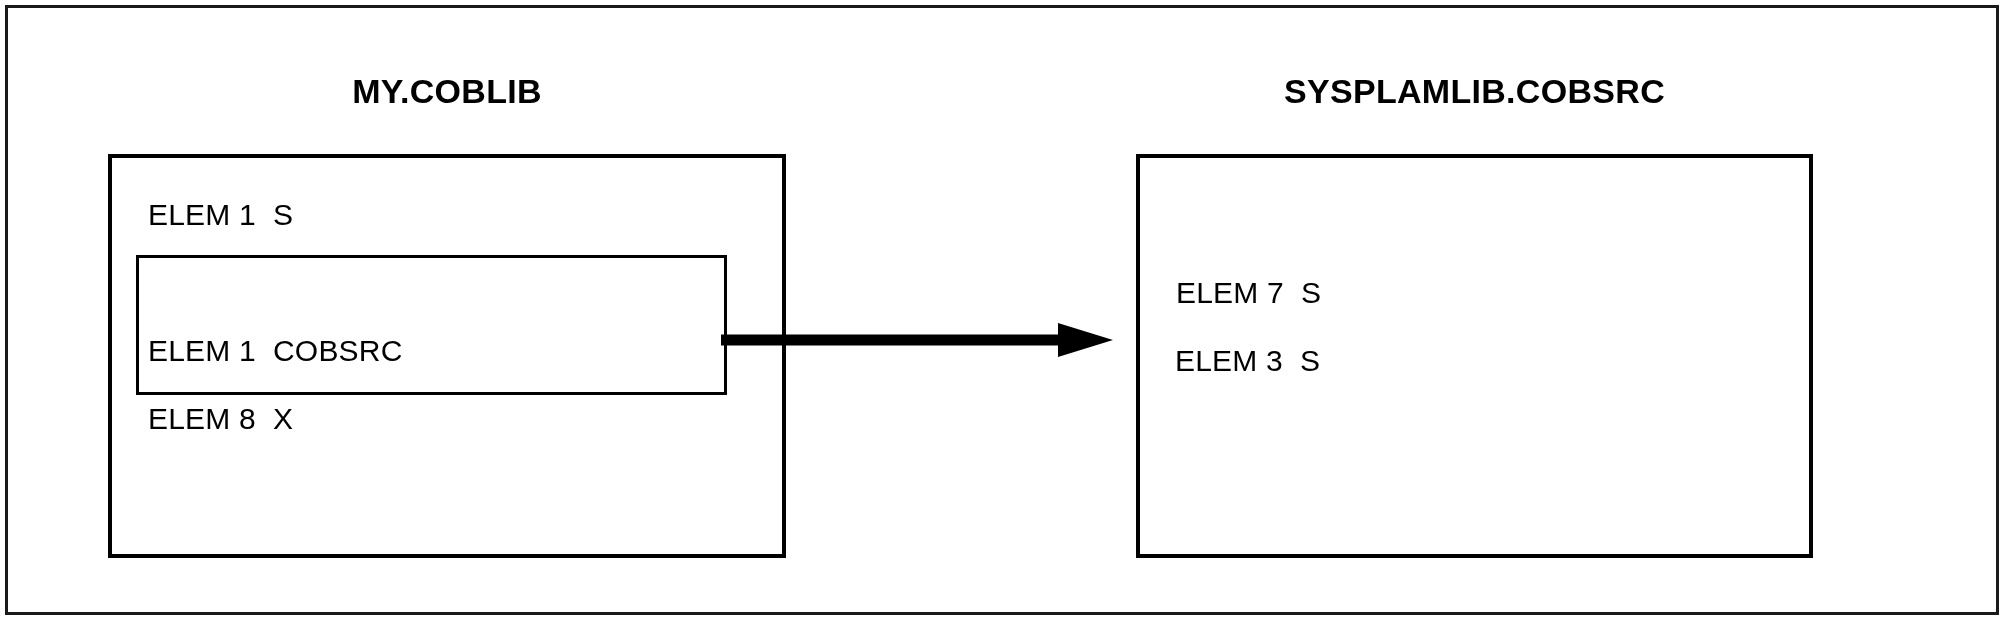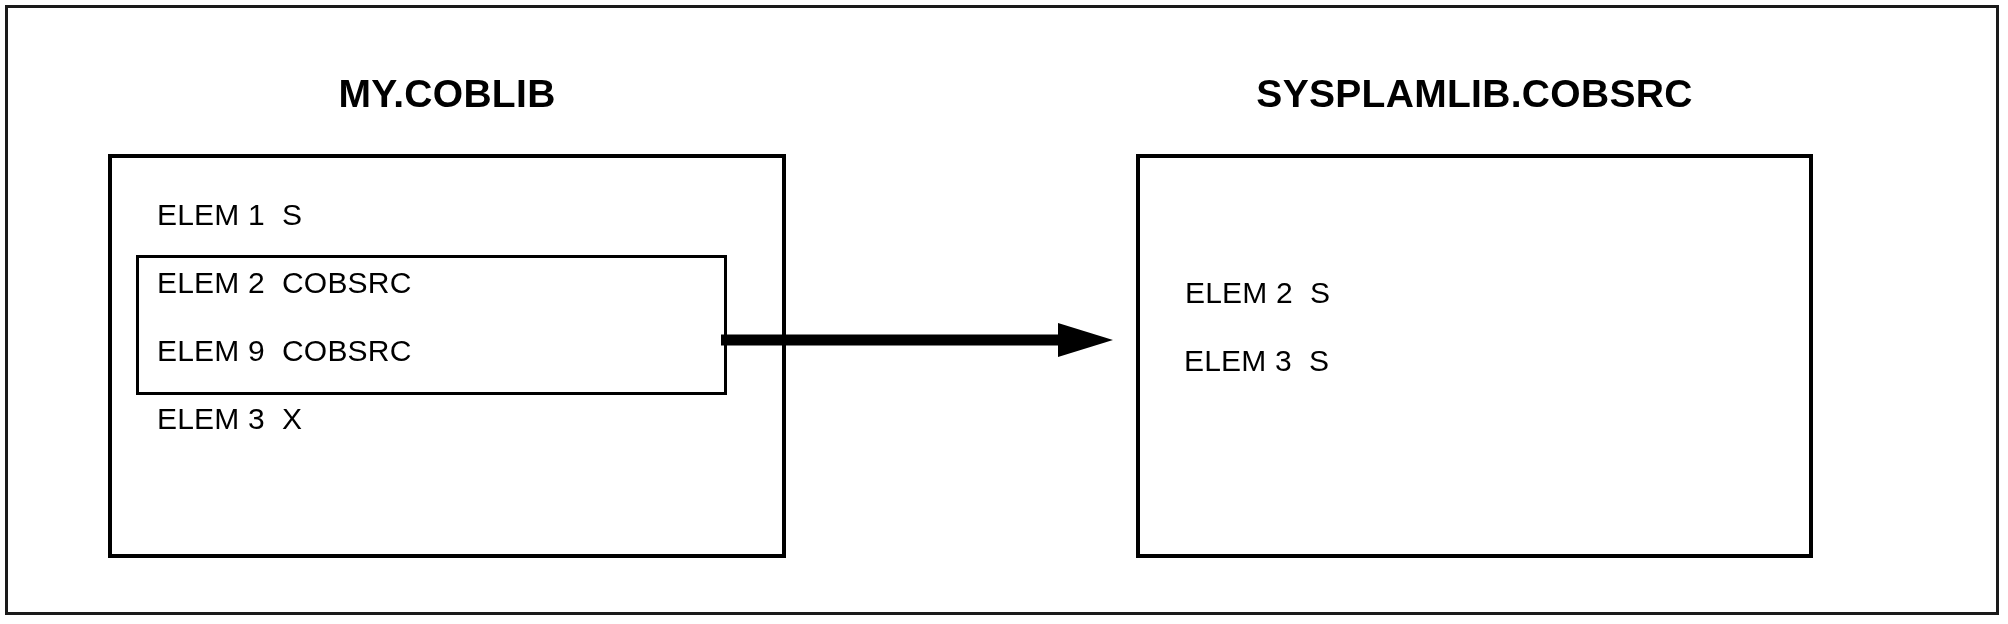--- a/index.html
+++ b/index.html
@@ -22,21 +22,21 @@
     top: 5px;
     width: 1994px;
     height: 610px;
     border: 3px solid #1a1a1a;
     box-sizing: border-box;
     background: #ffffff;
   }
   
   .lib-title {
     position: absolute;
-    font-size: 39px;
+    font-size: 34px;
     font-weight: bold;
     color: #000000;
     letter-spacing: 0.3px;
     white-space: nowrap;
     text-align: center;
     line-height: 1;
   }
   #title-left {
     left: 100px;
     top: 66px;
@@ -78,21 +78,20 @@
     background: transparent;
   }
   
   .elem-row {
     position: absolute;
     font-size: 30px;
     color: #000000;
     white-space: pre;
     line-height: 1;
     letter-spacing: 0.2px;
-    margin-left: 9px;
   }
   
   #left-row-0 { left: 36px; top: 42px; }
   #left-row-1 { left: 36px; top: 110px; }
   #left-row-2 { left: 36px; top: 178px; }
   #left-row-3 { left: 36px; top: 246px; }
   
   #right-row-0 { left: 36px; top: 120px; }
   #right-row-1 { left: 35px; top: 188px; }
   
@@ -114,30 +113,29 @@
     <div class="lib-title" id="title-left">MY.COBLIB</div>
 
     <div class="lib-title" id="title-right">SYSPLAMLIB.COBSRC</div>
 
     <div class="lib-box" id="box-left">
 
       <div class="elem-row" id="left-row-0">ELEM 1  S</div>
 
       <div id="inner-box"></div>
 
-      <div class="elem-row" id="left-row-1">ELEM 2  COBSRC</div>
 
-      <div class="elem-row" id="left-row-2">ELEM 9  COBSRC</div>
+      <div class="elem-row" id="left-row-2">ELEM 1  COBSRC</div>
 
-      <div class="elem-row" id="left-row-3">ELEM 3  X</div>
+      <div class="elem-row" id="left-row-3">ELEM 8  X</div>
     </div>
 
     <div class="lib-box" id="box-right">
 
-      <div class="elem-row" id="right-row-0">ELEM 2  S</div>
+      <div class="elem-row" id="right-row-0">ELEM 7  S</div>
 
       <div class="elem-row" id="right-row-1">ELEM 3  S</div>
     </div>
 
     <svg id="copy-arrow" viewBox="0 0 394 40">
       <rect x="0" y="14.5" width="345" height="11" fill="#000000"></rect>
       <polygon points="337,3 392,20 337,37" fill="#000000"></polygon>
     </svg>
 
   </div>

